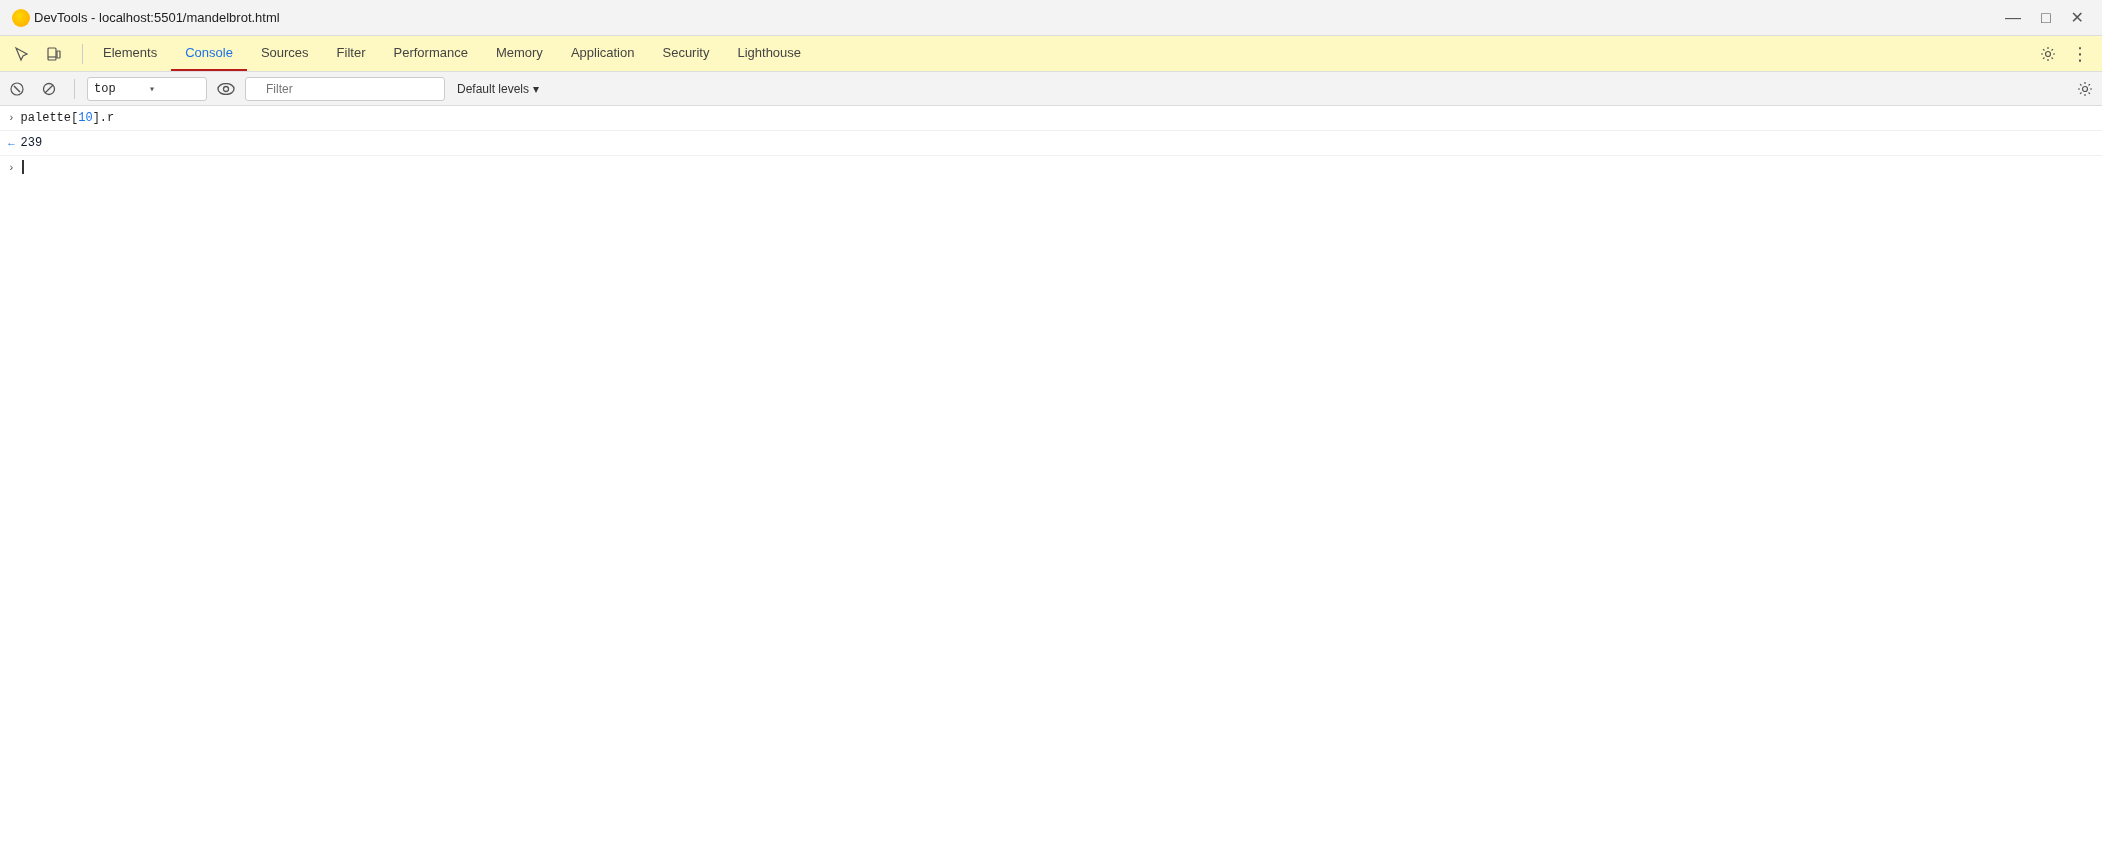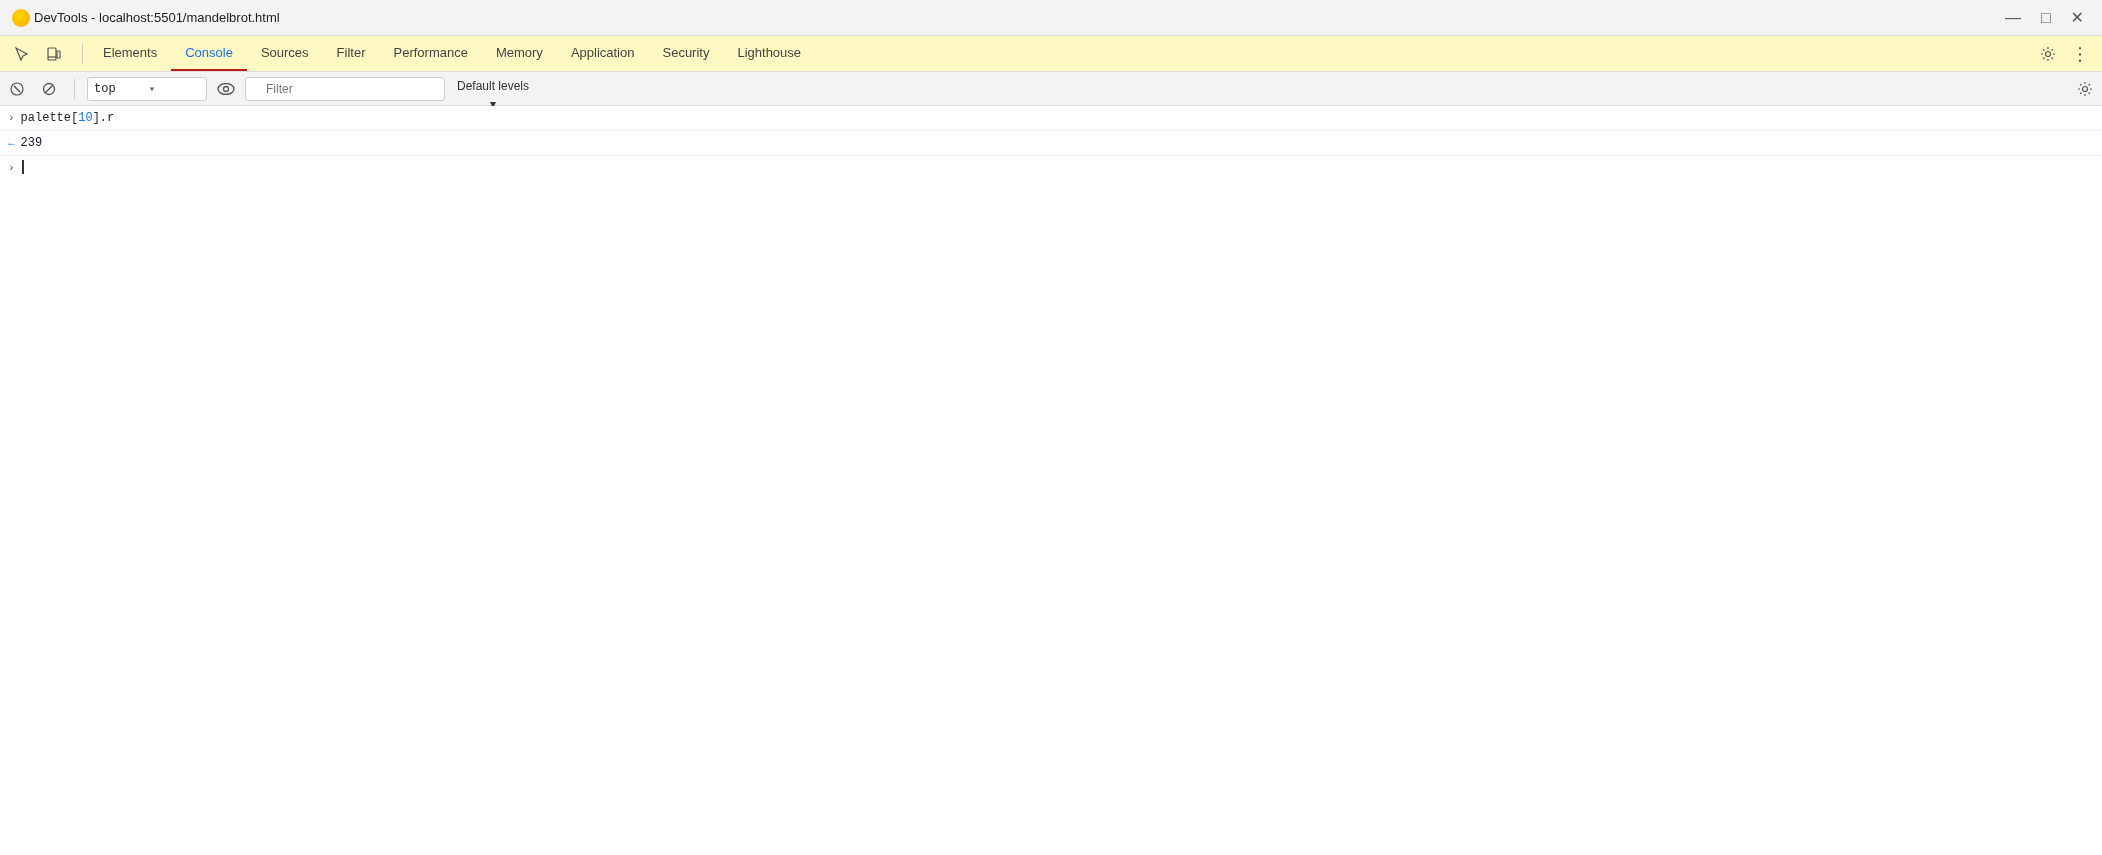--- a/index.html
+++ b/index.html
@@ -208,21 +208,20 @@
       border: none;
       cursor: pointer;
       font-size: 12px;
       color: #333;
       display: flex;
       align-items: center;
       gap: 4px;
       padding: 2px 6px;
       border-radius: 3px;
       height: 24px;
-      flex-direction: column;
     }
 
     .console-settings-btn {
       margin-left: auto;
       background: none;
       border: none;
       cursor: pointer;
       color: #555;
       width: 26px;
       height: 26px;

